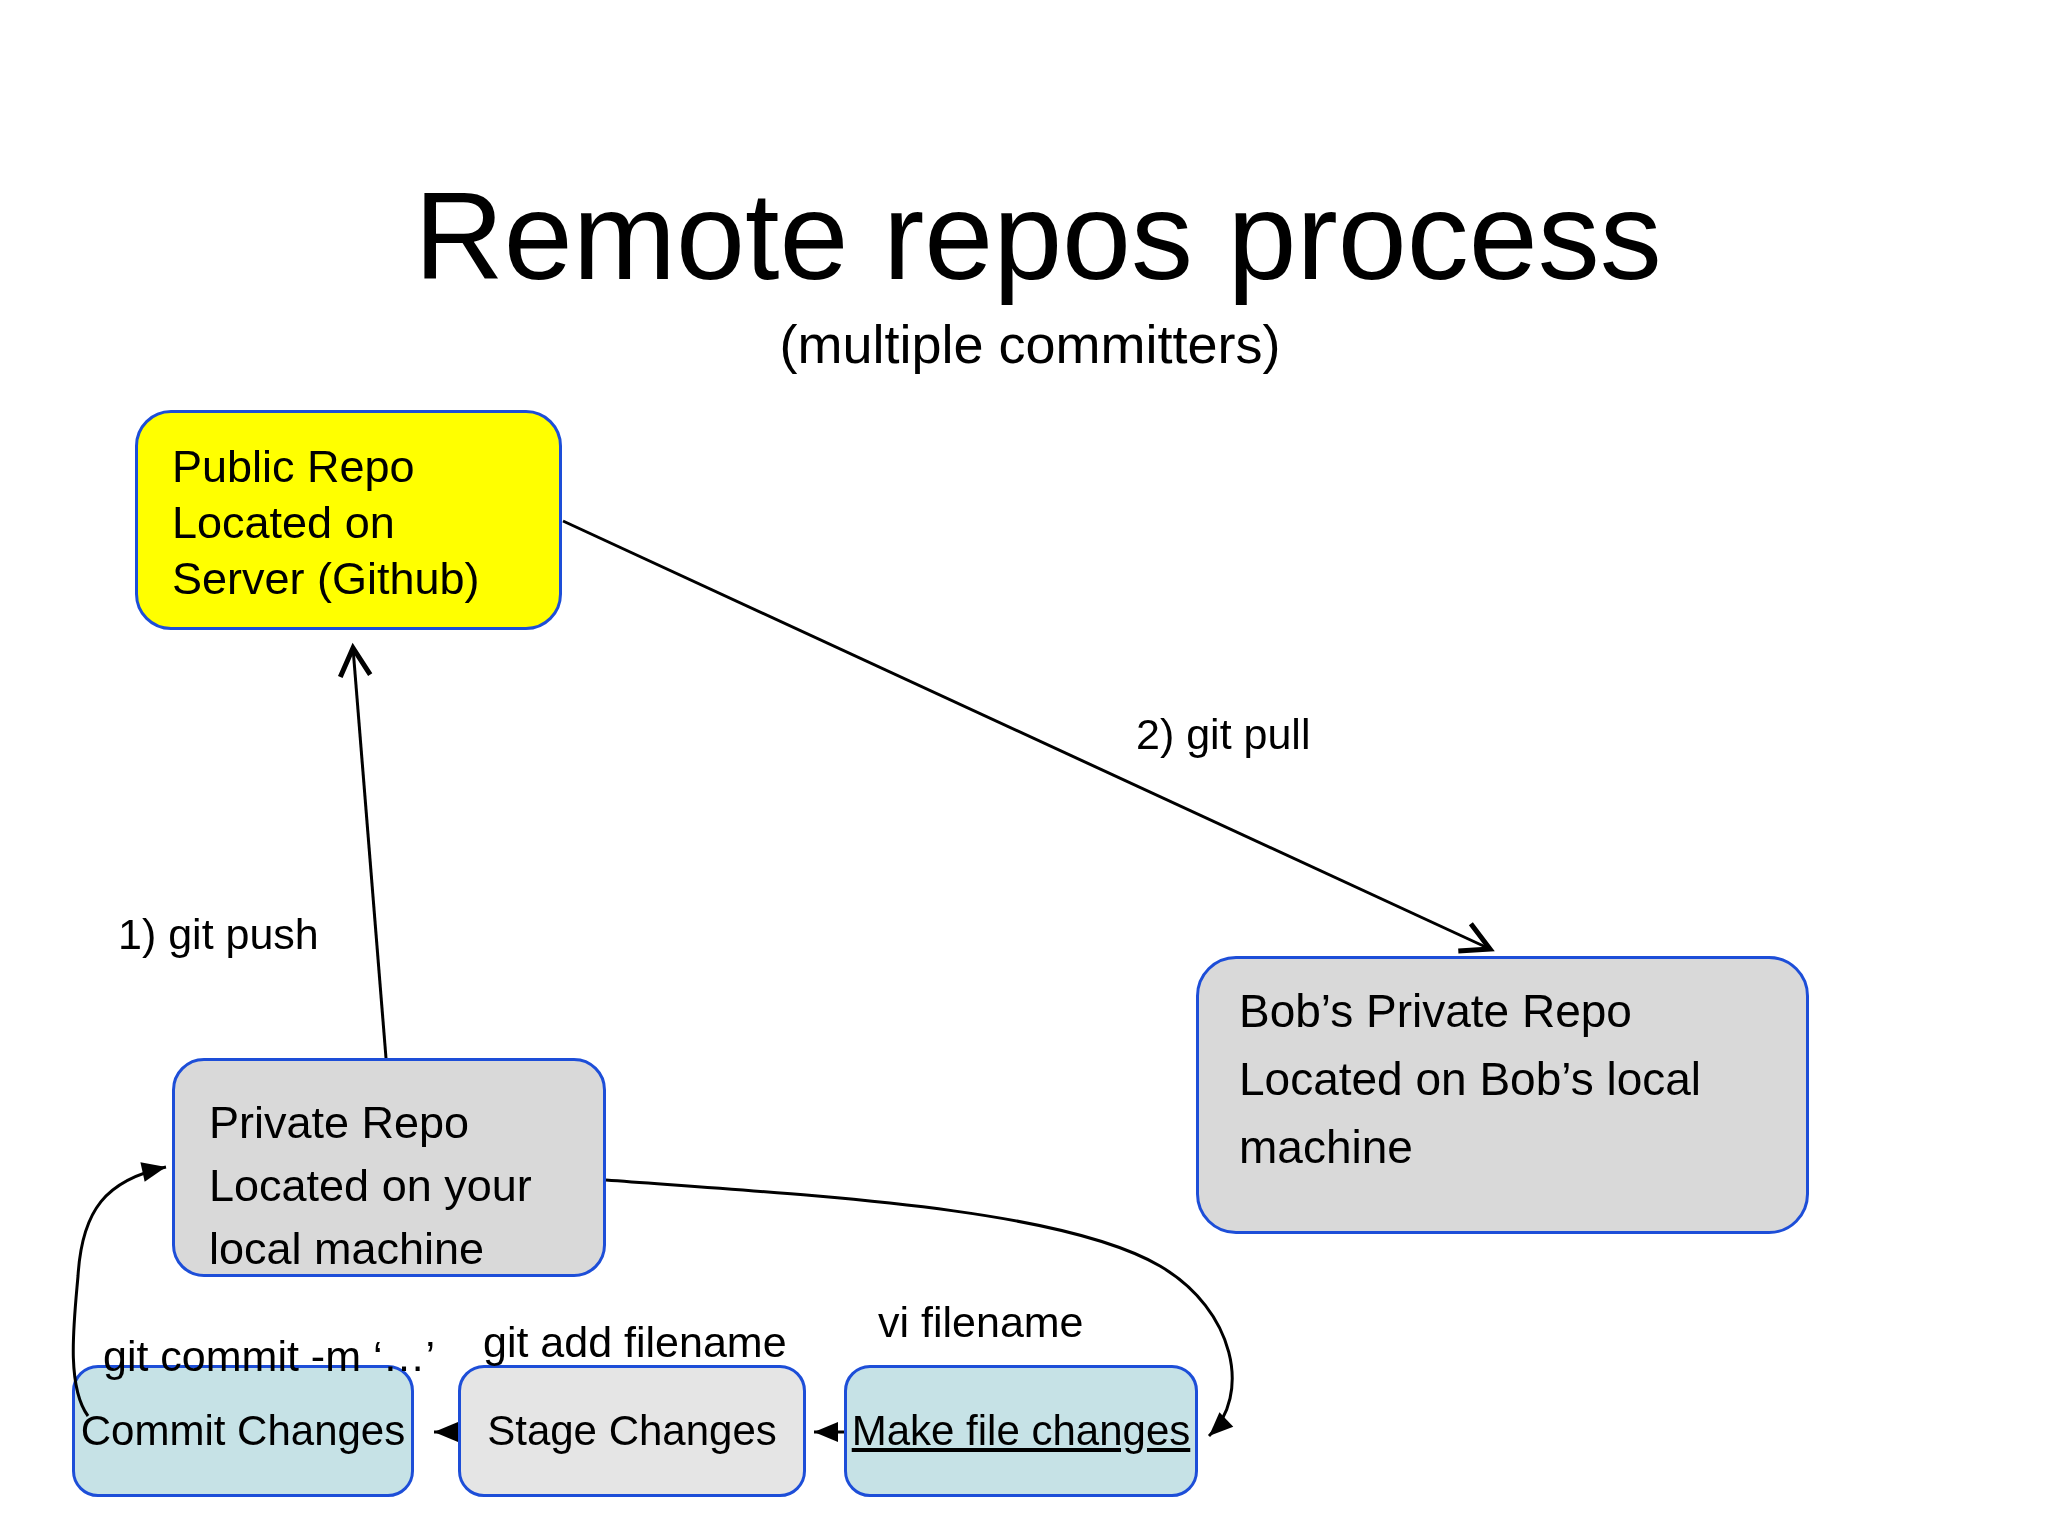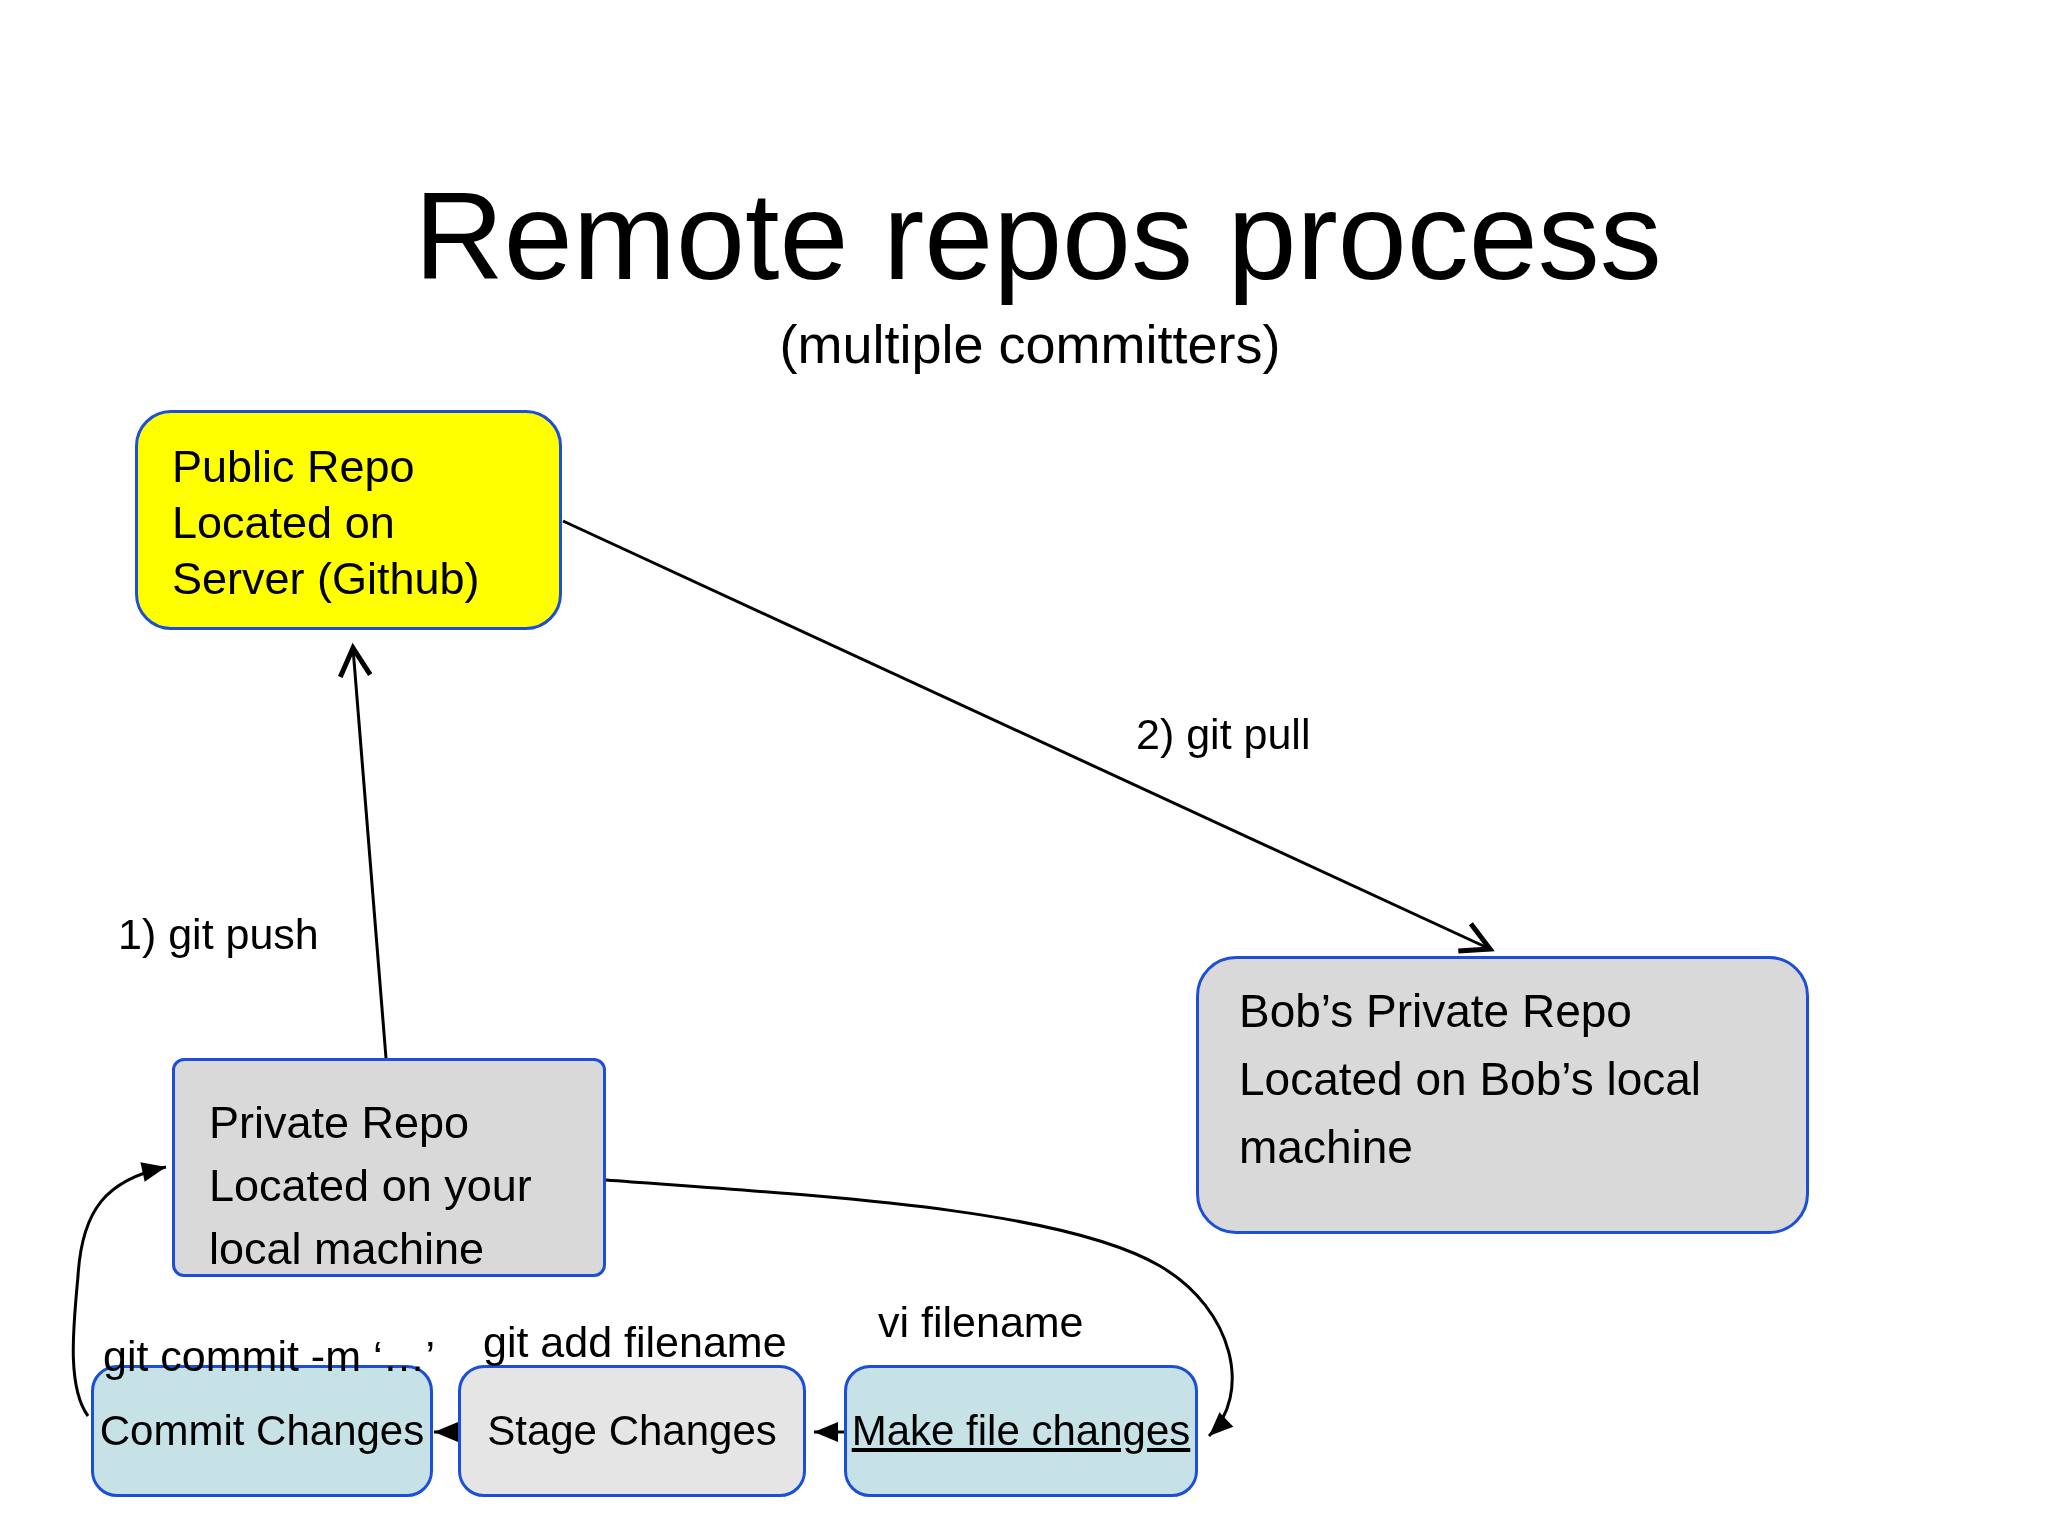--- a/index.html
+++ b/index.html
@@ -58,34 +58,34 @@
     padding: 26px 10px 0 34px;
   }
   .node-bob {
     left: 1196px; top: 956px; width: 613px; height: 278px;
     border-radius: 40px;
     font-size: 46px; line-height: 68px;
     padding: 18px 10px 0 40px;
   }
   .node-private {
     left: 172px; top: 1058px; width: 434px; height: 219px;
-    border-radius: 12px;
+    border-radius: 32px;
     font-size: 45px; line-height: 63px;
     padding: 30px 10px 0 34px;
   }
   .node-step {
     top: 1365px; height: 132px;
     border-radius: 26px;
     display: flex;
     align-items: center;
     justify-content: center;
     font-size: 42px;
     white-space: nowrap;
   }
-  .node-commit { left: 72px;  width: 342px; margin-left: 19px; }
+  .node-commit { left: 72px;  width: 342px; }
   .node-stage  { left: 458px; width: 348px; }
   .node-make   { left: 844px; width: 354px; text-decoration: underline; }
   .edge-label {
     position: absolute;
     font-size: 43px;
     white-space: nowrap;
   }
   .lbl-push   { left: 118px;  top: 866px; margin-top: 44px;  }
   .lbl-pull   { left: 1136px; top: 710px;  }
   .lbl-commit { left: 103px;  top: 1308px; margin-top: 24px; }

